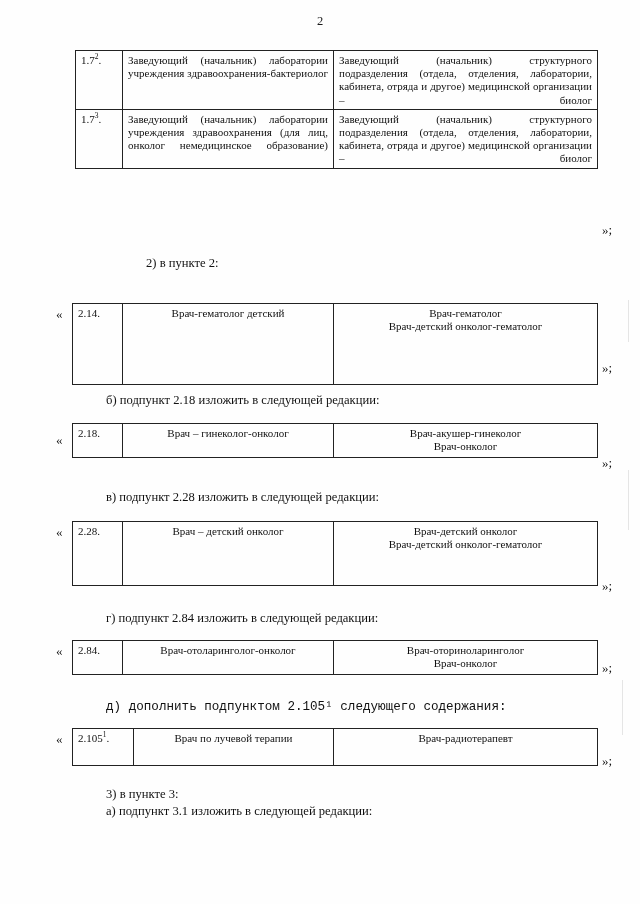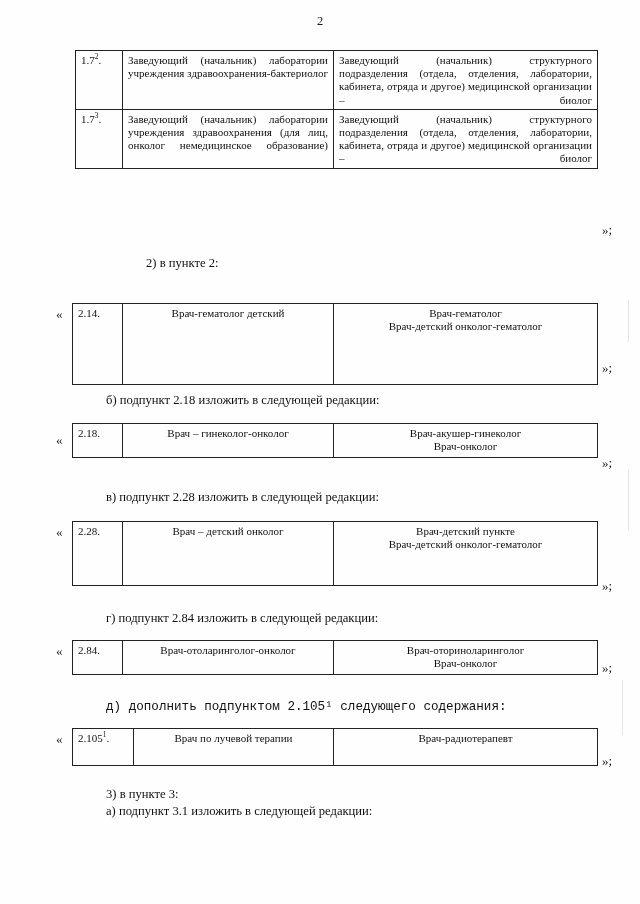--- a/index.html
+++ b/index.html
@@ -172,21 +172,21 @@
     <colgroup>
         <col style="width:50px">
         <col style="width:211px">
         <col style="width:264px">
       </colgroup>
     <tbody>
       <tr>
         <td class="c-num">2.28.</td>
         <td class="c-left">Врач – детский онколог</td>
         <td class="c-left">
-          <div>Врач-детский пункте</div>
+          <div>Врач-детский онколог</div>
           <div>Врач-детский онколог-гематолог</div>
         </td>
       </tr>
     </tbody>
   </table>
   <div class="quote-close" style="left:602px; top:578px;">»;</div>
 
   <div class="para" style="left:106px; top:610px;">г) подпункт 2.84 изложить в следующей редакции:</div>
 
   <div class="quote-open" style="left:56px; top:643px;">«</div>

